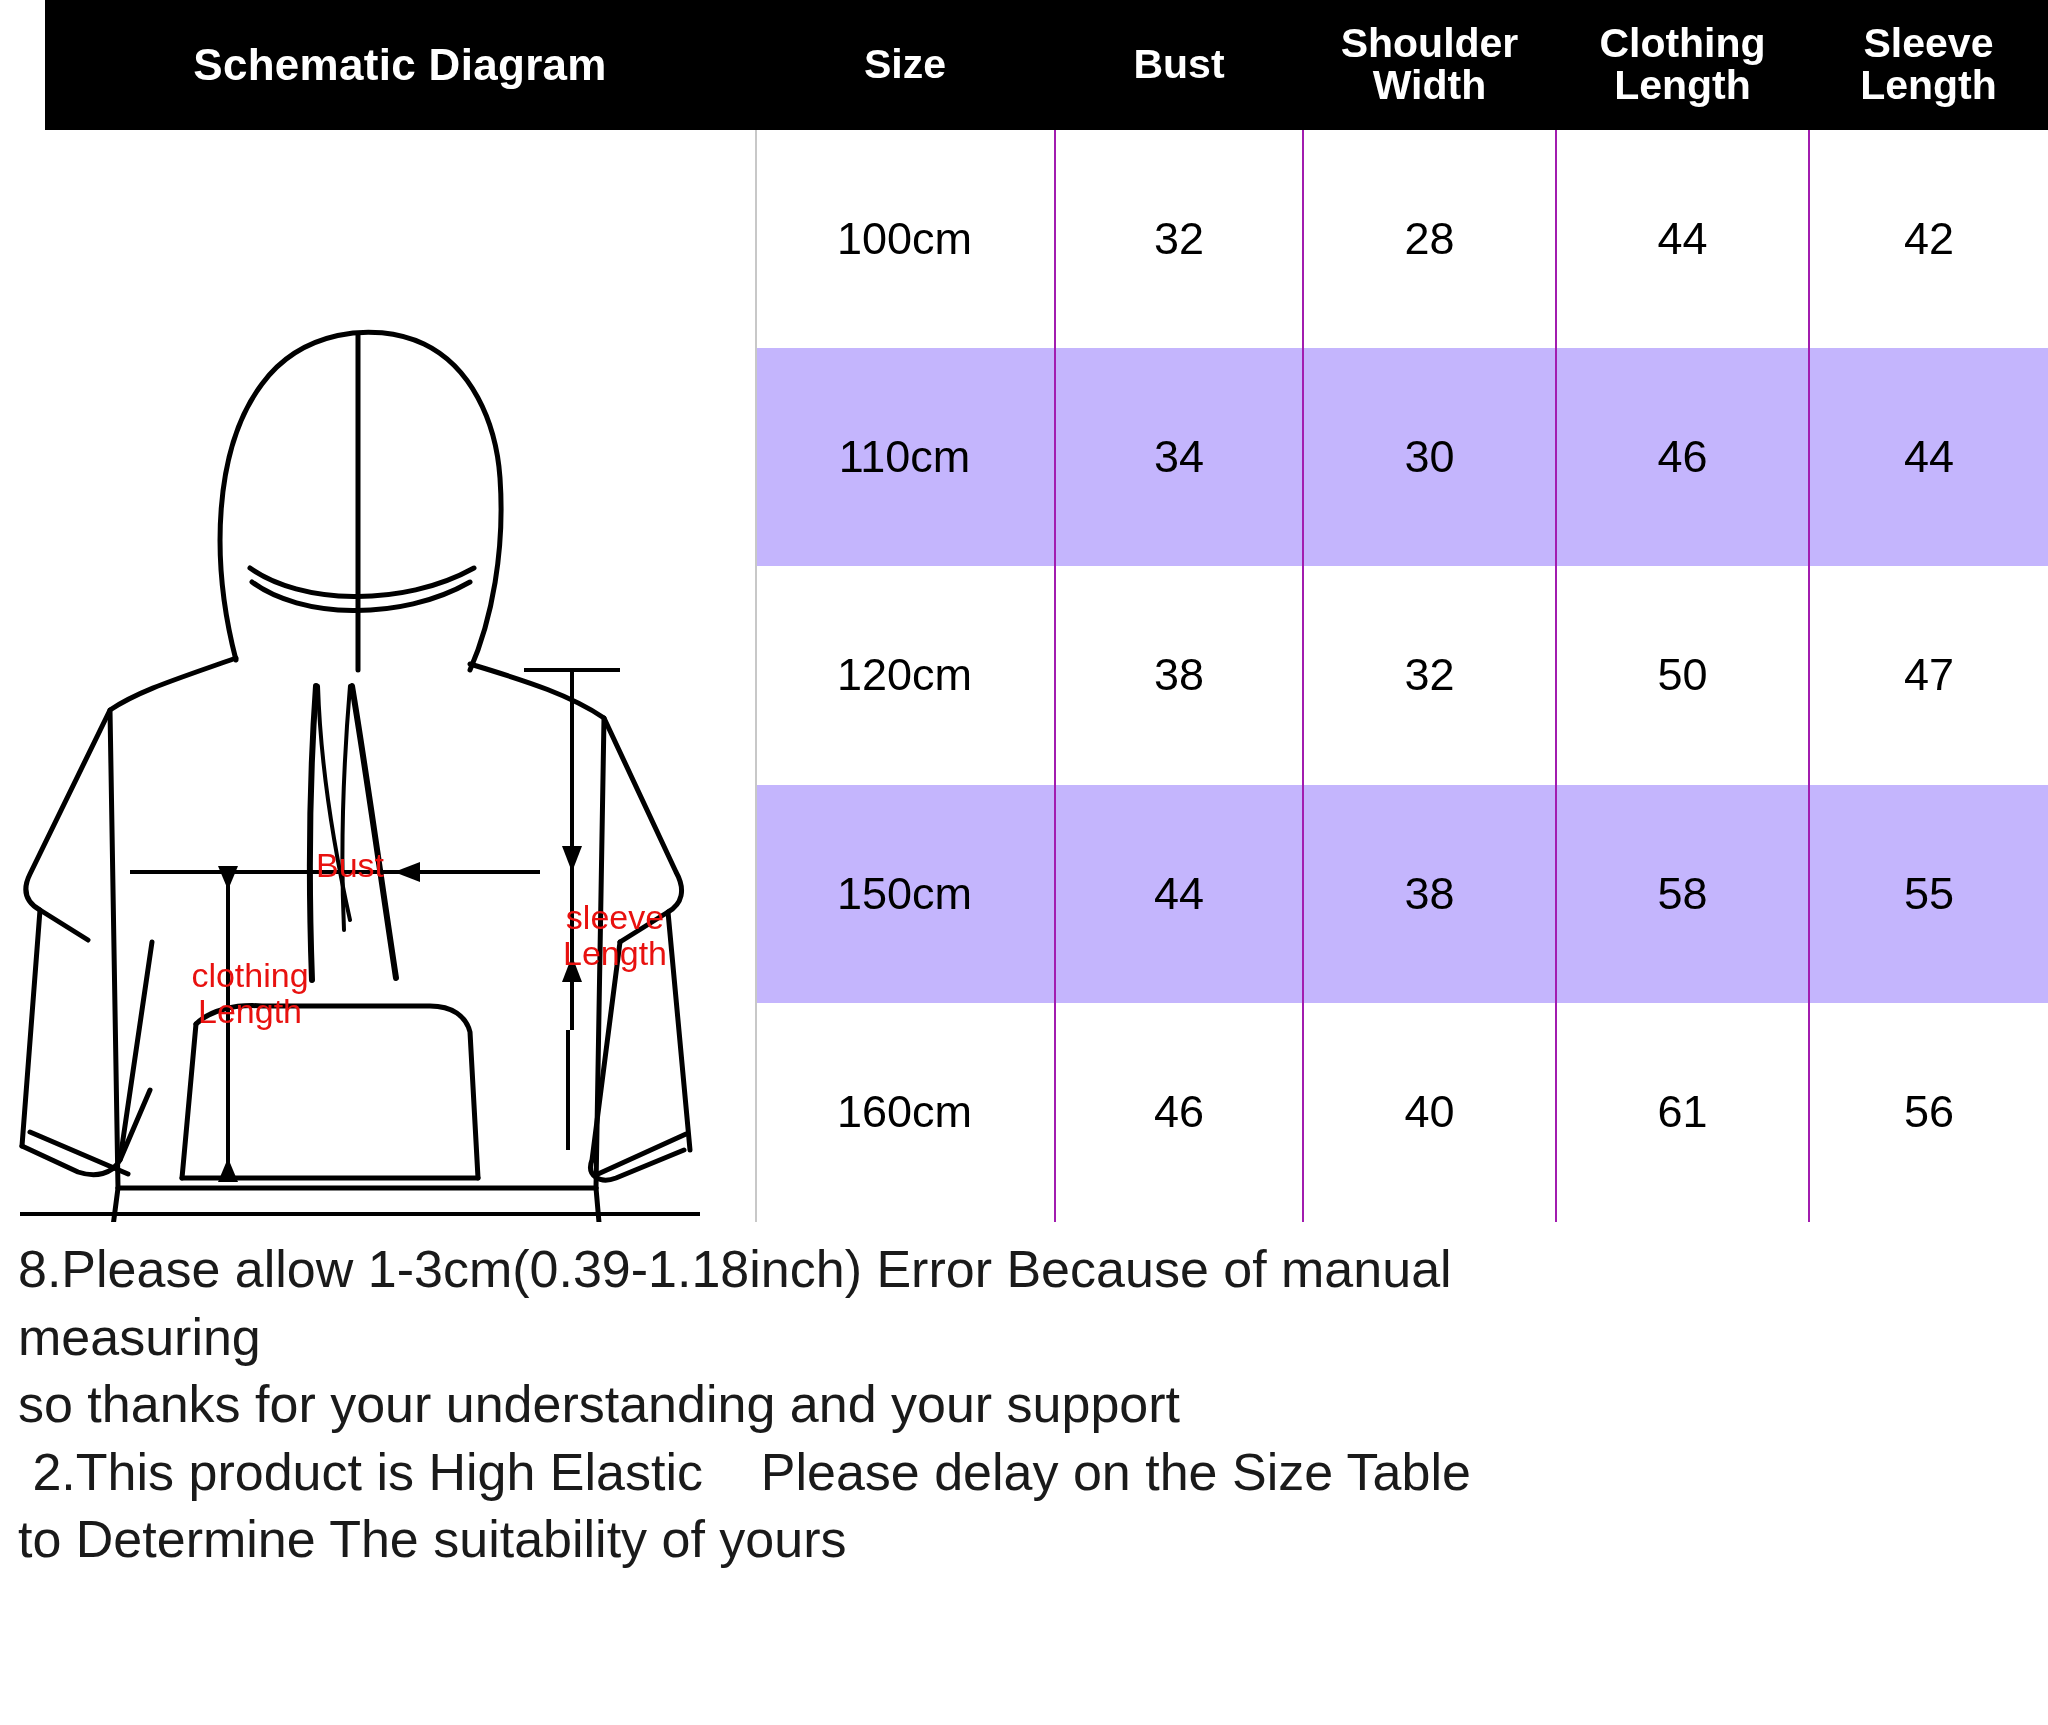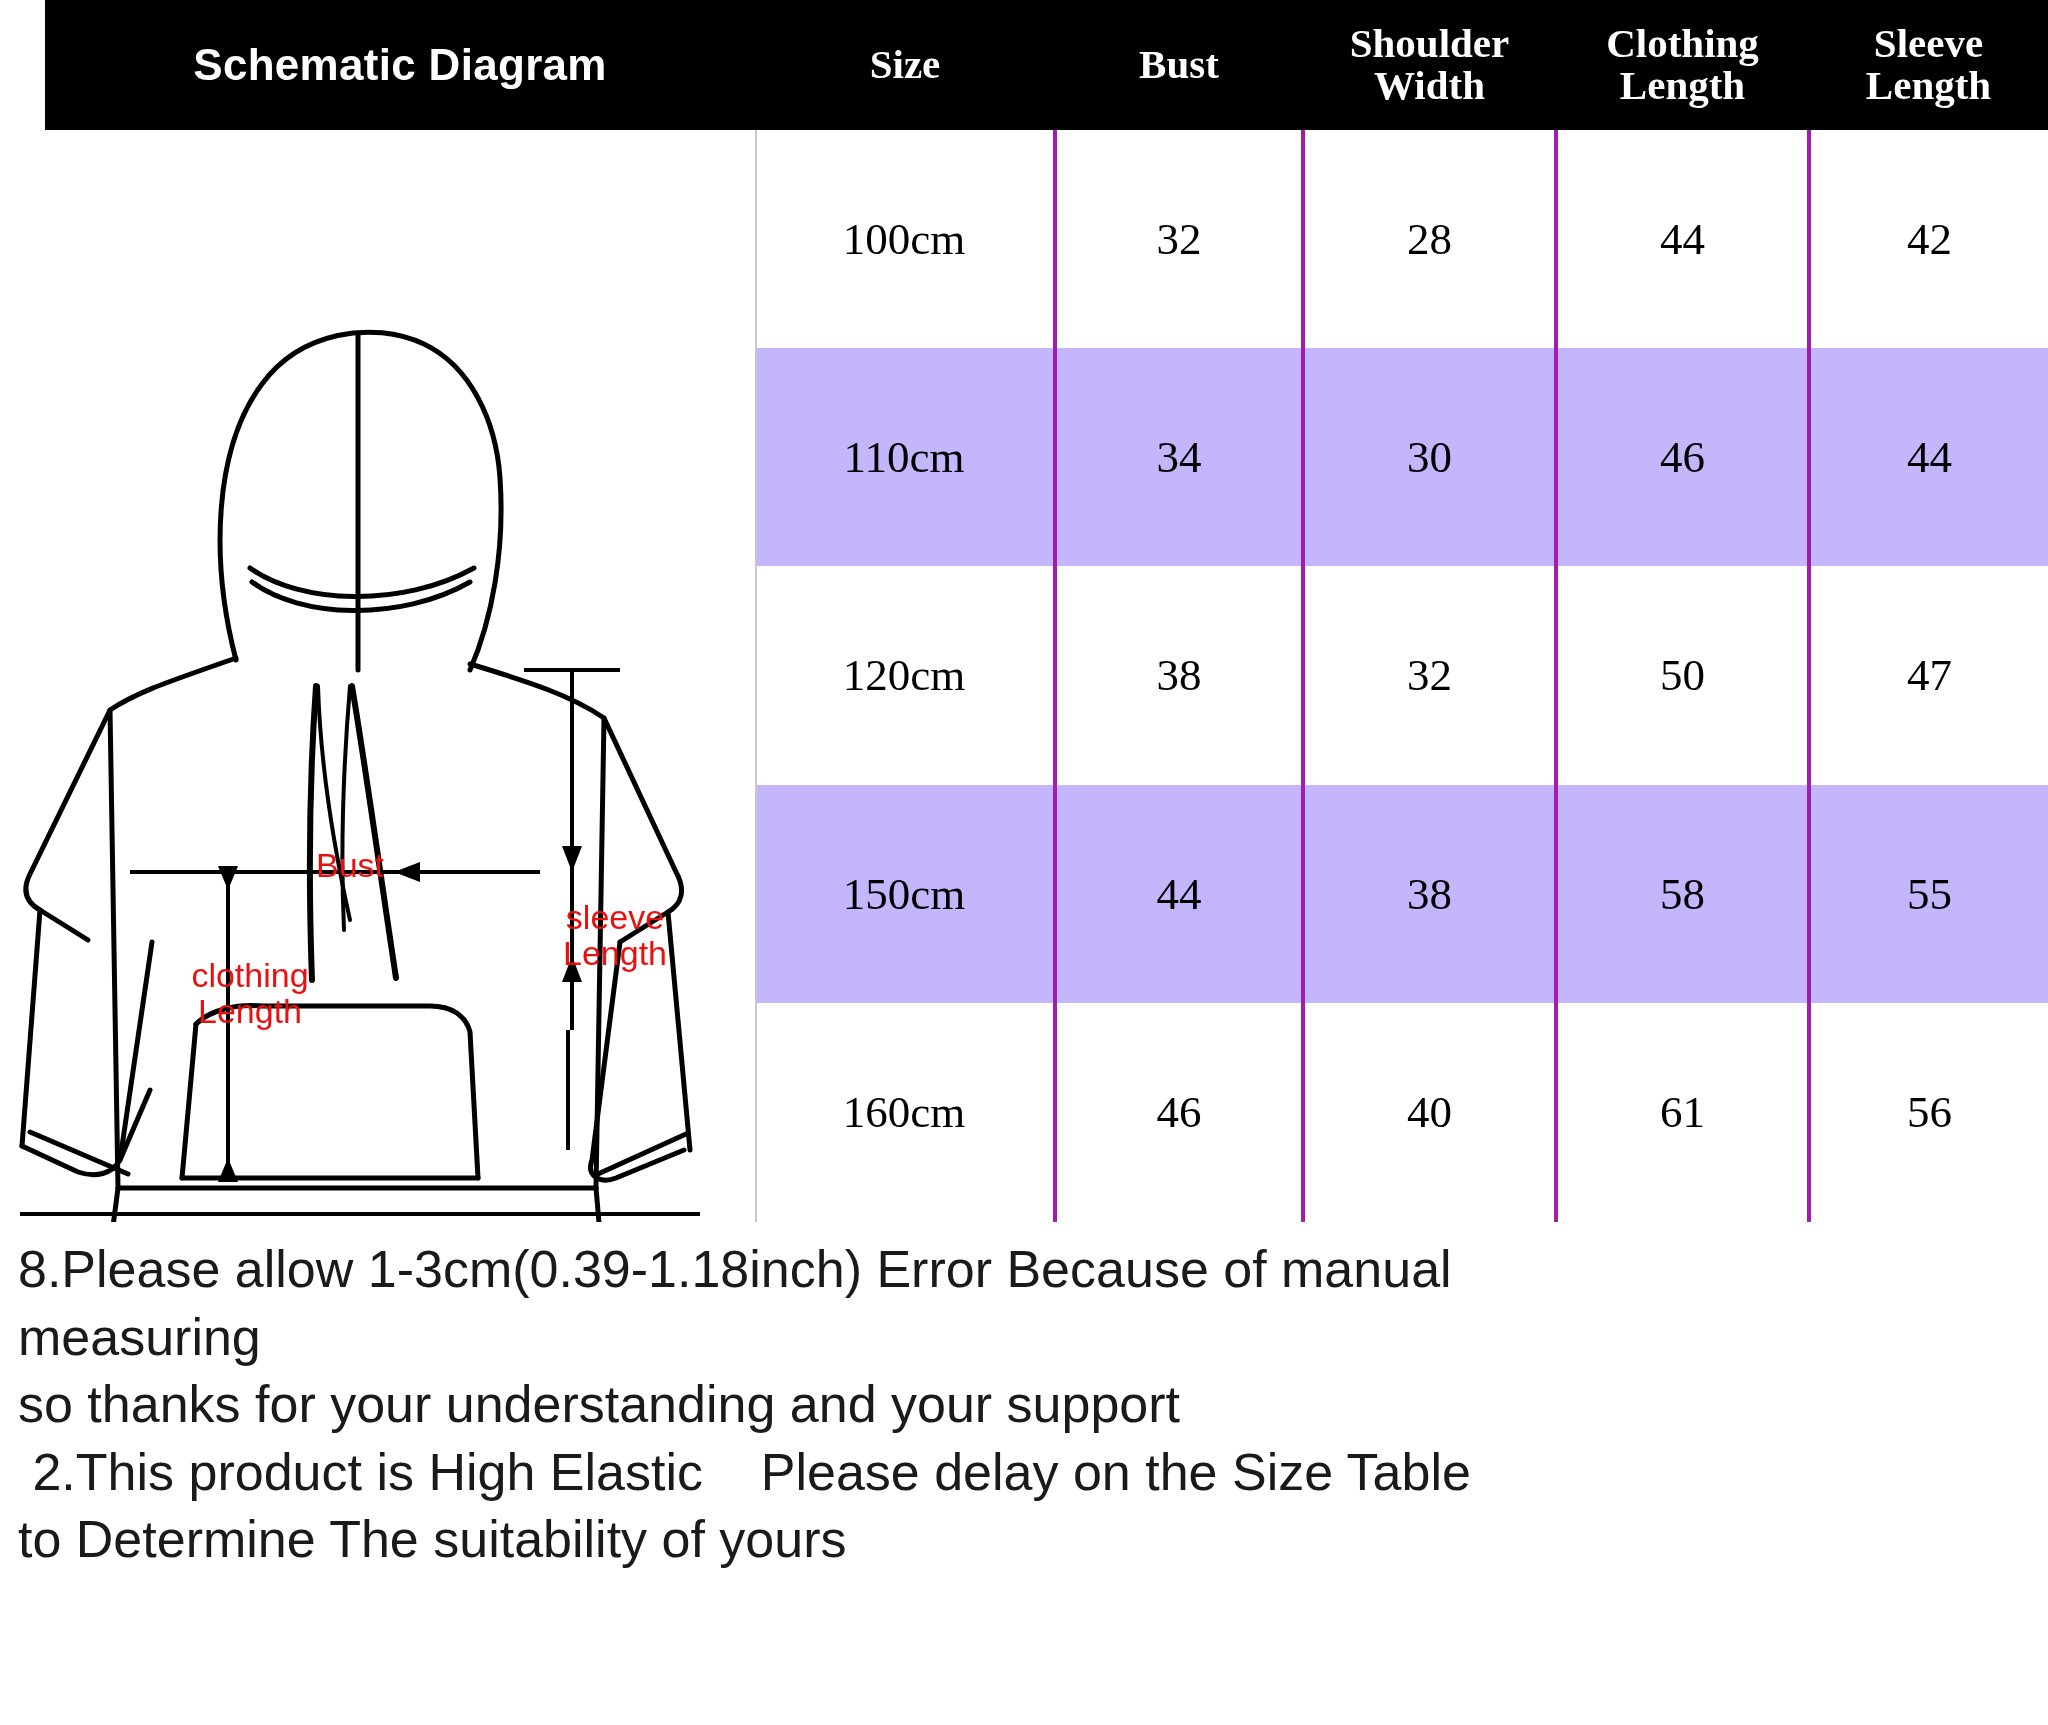--- a/index.html
+++ b/index.html
@@ -72,40 +72,39 @@
   
   .table-col {
     flex: 1 1 auto;
     height: 1222px;
   }
   table.size-table {
     border-collapse: collapse;
     width: 1293px;
     height: 1222px;
     table-layout: fixed;
-    font-family: Liberation Serif, serif;
   }
   table.size-table th {
     background: #000000;
     color: #ffffff;
     font-size: 41px;
     font-weight: bold;
     height: 130px;
     padding: 0 4px;
     line-height: 1.02;
     border: none;
     text-align: center;
     vertical-align: middle;
   }
   table.size-table td {
     font-size: 45px;
     text-align: center;
     vertical-align: middle;
     height: 156px;
-    border-right: 4px solid #a21caf;
+    border-right: 2px solid #a21caf;
     border-bottom: 1px solid #ffffff;
     background: #ffffff;
     color: #000;
   }
   table.size-table tr.alt td {
     background: #c4b5fd;
   }
   table.size-table td:last-child { border-right: none; }
   col.c-size   { width: 300px; }
   col.c-bust   { width: 248px; }

